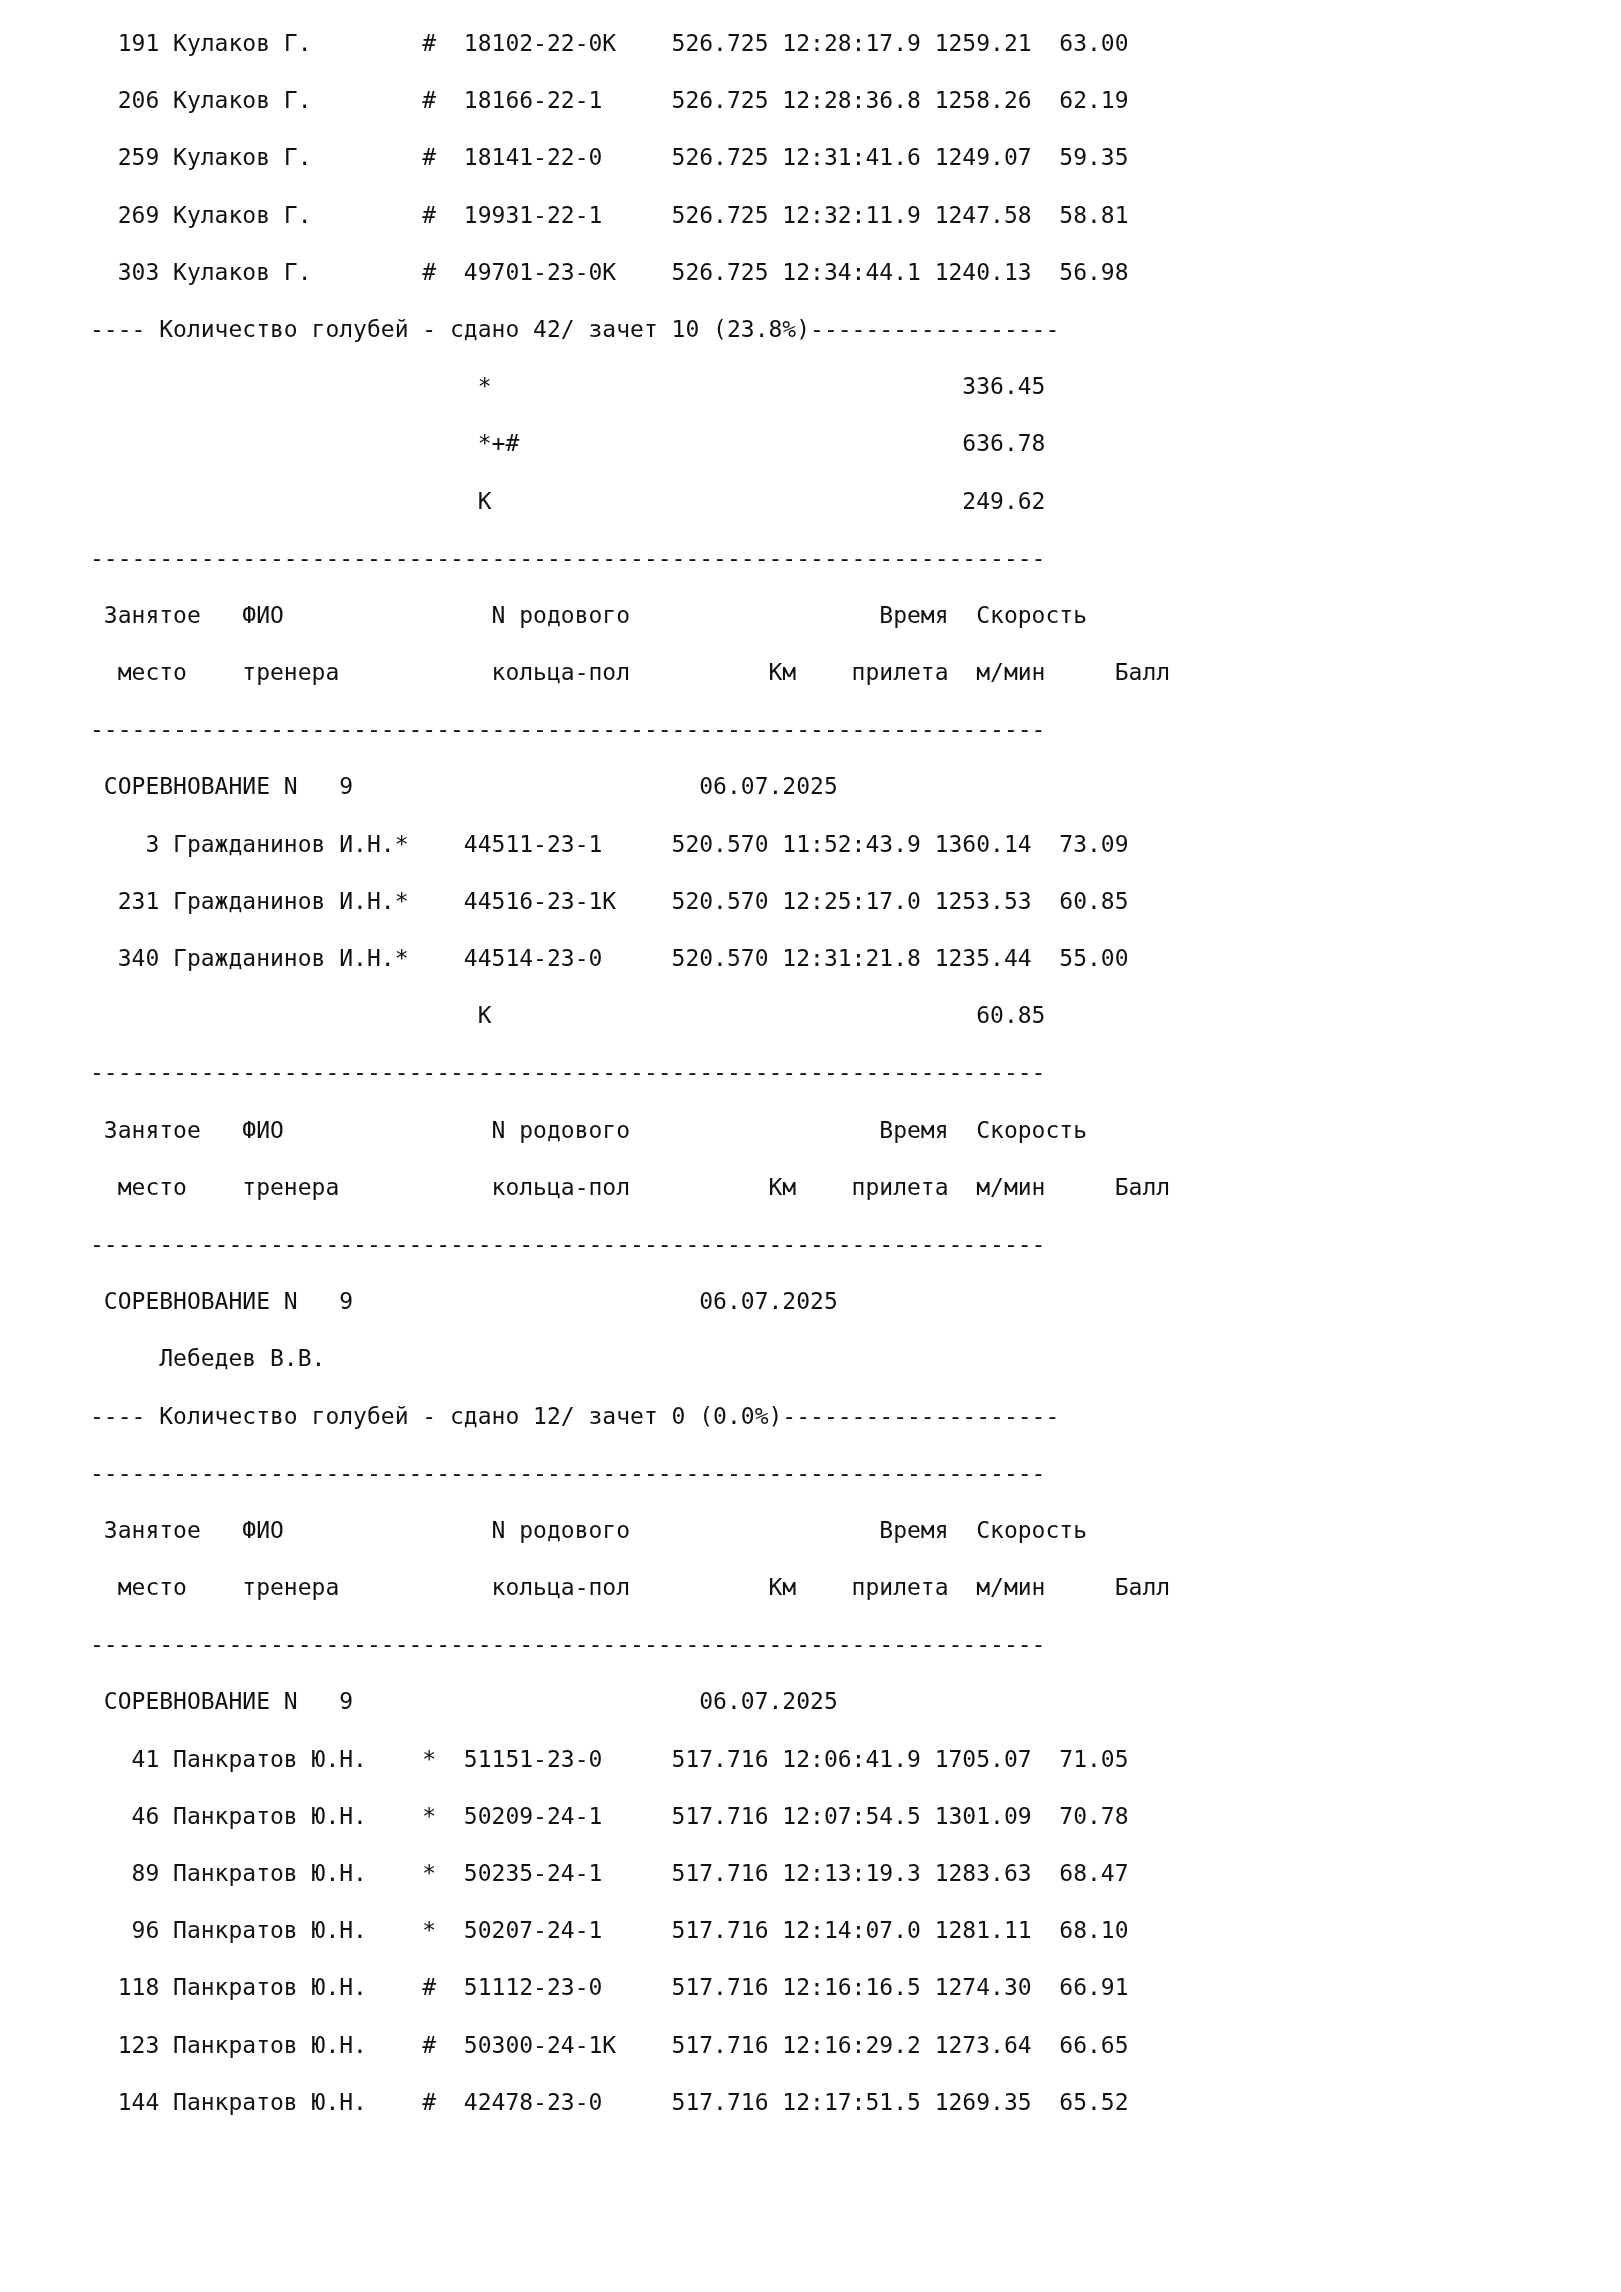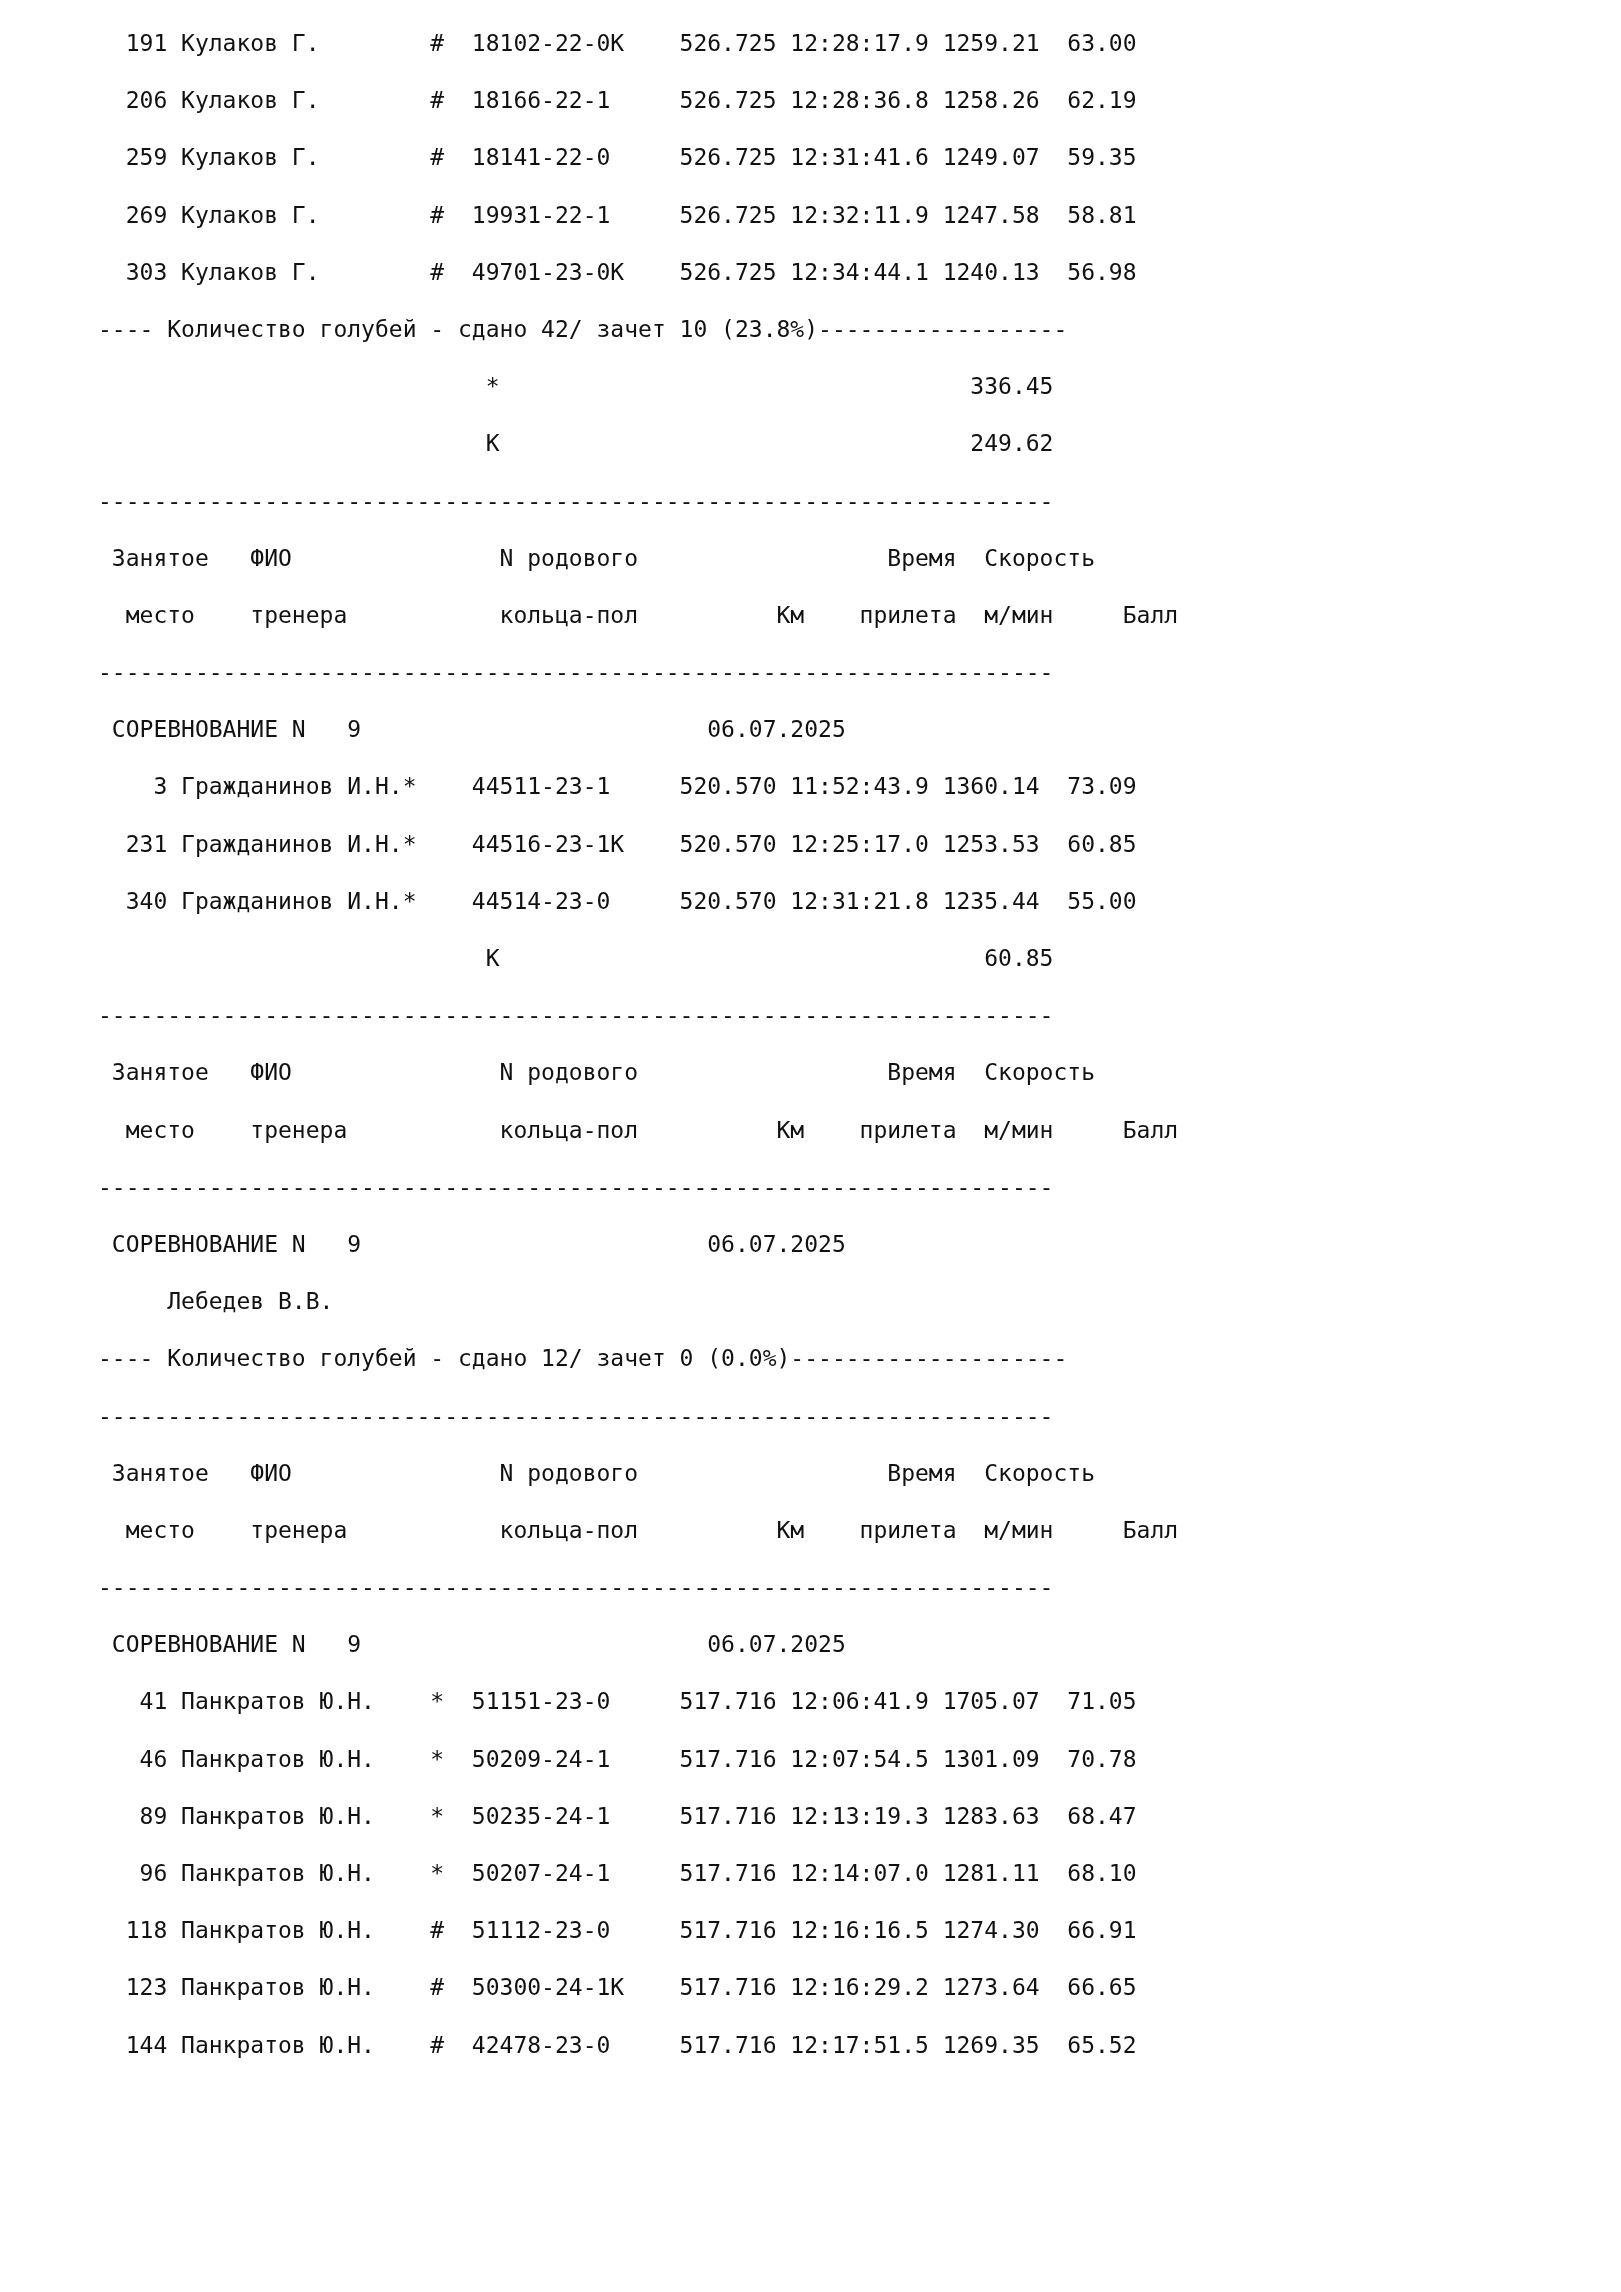--- a/index.html
+++ b/index.html
@@ -12,21 +12,21 @@
     width: 1621px;
     height: 2293px;
     font-family: "DejaVu Sans Mono", "Liberation Mono", monospace;
     color: #000000;
     -webkit-font-smoothing: none;
   }
   #page {
     box-sizing: border-box;
     width: 1378px;
     height: 2293px;
-    padding: 29px 0 0 12px;
+    padding: 29px 0 0 4px;
     background: #ffffff;
     position: relative;
   }
   #report {
     font-family: "DejaVu Sans Mono", "Liberation Mono", monospace;
     font-size: 23px;
     line-height: 28.6px;
     letter-spacing: 0px;
     white-space: pre;
     margin: 0;
@@ -44,20 +44,21 @@
 <body>
 
 <div id="page">
   <pre id="report"><span class="report-line">  191 Кулаков Г.        #  18102-22-0К    526.725 12:28:17.9 1259.21  63.00</span>
 <span class="report-line">  206 Кулаков Г.        #  18166-22-1     526.725 12:28:36.8 1258.26  62.19</span>
 <span class="report-line">  259 Кулаков Г.        #  18141-22-0     526.725 12:31:41.6 1249.07  59.35</span>
 <span class="report-line">  269 Кулаков Г.        #  19931-22-1     526.725 12:32:11.9 1247.58  58.81</span>
 <span class="report-line">  303 Кулаков Г.        #  49701-23-0К    526.725 12:34:44.1 1240.13  56.98</span>
 <span class="report-line">---- Количество голубей - сдано 42/ зачет 10 (23.8%)------------------</span>
 <span class="report-line">                            *                                  336.45</span>
+<span class="report-line">                            *+#                                636.78</span>
 <span class="report-line">                            К                                  249.62</span>
 <span class="report-line">---------------------------------------------------------------------</span>
 <span class="report-line"> Занятое   ФИО               N родового                  Время  Скорость </span>
 <span class="report-line">  место    тренера           кольца-пол          Км    прилета  м/мин     Балл</span>
 <span class="report-line">---------------------------------------------------------------------</span>
 <span class="report-line"> СОРЕВНОВАНИЕ N   9                         06.07.2025</span>
 <span class="report-line">    3 Гражданинов И.Н.*    44511-23-1     520.570 11:52:43.9 1360.14  73.09</span>
 <span class="report-line">  231 Гражданинов И.Н.*    44516-23-1К    520.570 12:25:17.0 1253.53  60.85</span>
 <span class="report-line">  340 Гражданинов И.Н.*    44514-23-0     520.570 12:31:21.8 1235.44  55.00</span>
 <span class="report-line">                            К                                   60.85</span>

